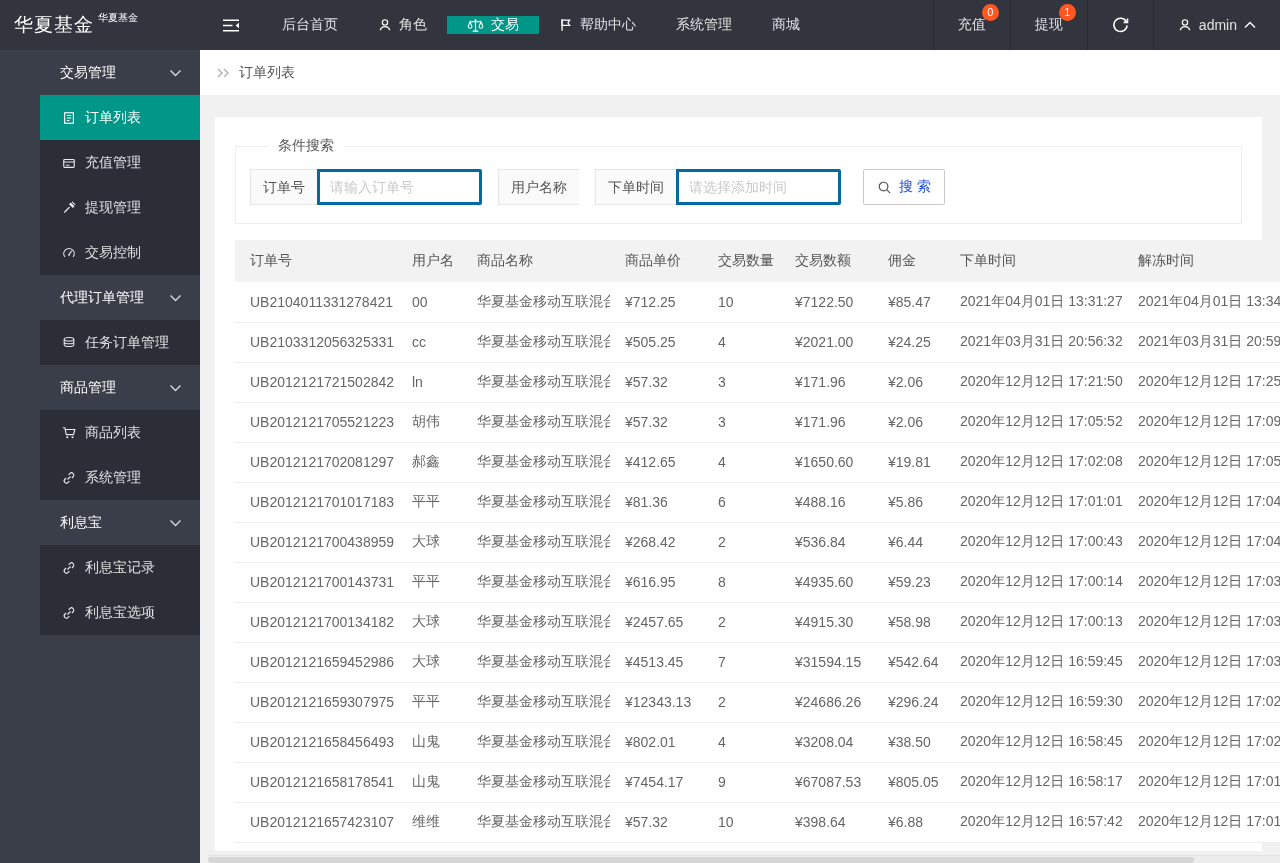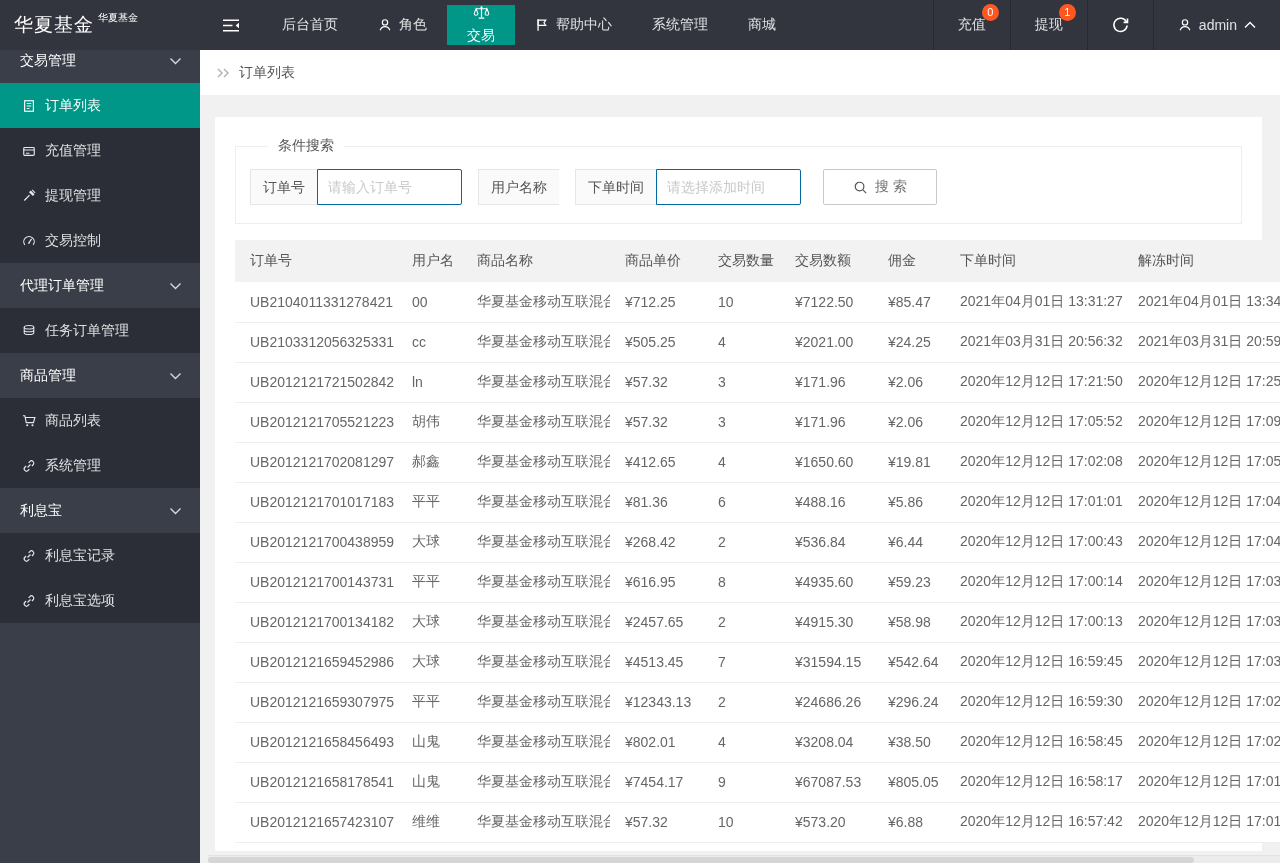--- a/index.html
+++ b/index.html
@@ -8,32 +8,32 @@
 
   
   .navbar { position:fixed; top:0; left:0; width:1280px; height:50px;
     background:#32353e; display:flex; align-items:stretch; z-index:50; }
   .brand { width:200px; display:flex; align-items:center; padding-left:14px;
     color:#fff; font-size:19px; letter-spacing:1px; flex:none; }
   .brand sup { font-size:10px; margin-left:4px; transform:translateY(-7px); letter-spacing:0; }
   .nav-left { display:flex; align-items:center; }
   .nav-item { display:flex; align-items:center; gap:7px; padding:0 20px;
     color:rgba(255,255,255,.85); font-size:14px; cursor:pointer; position:relative; }
-  .nav-item.active { background:#009688; color:#fff;flex-direction:column; }
+  .nav-item.active { background:#009688; color:#fff; }
   .hamburger { padding:0 22px; }
   .nav-right { margin-left:auto; display:flex; align-items:stretch; }
   .nav-right .nav-item { border-left:1px solid rgba(0,0,0,.22); padding:0 24px; }
   .badge { position:absolute; top:4px; right:11px; min-width:17px; height:17px;
     line-height:17px; padding:0 4px; border-radius:9px; background:#FF5722;
     color:#fff; font-size:11px; text-align:center; }
   .icon { display:inline-flex; flex:none; }
 
   
-  .sidebar { position:fixed; top:38px; left:0; bottom:0; width:200px;
-    background:#3a3e48; z-index:40; }
+  .sidebar { position:fixed; top:50px; left:0; bottom:0; width:200px;
+    background:#3a3e48; z-index:40;padding-left:40px; }
   .menu-group-title { height:45px; display:flex; align-items:center;
     justify-content:space-between; padding:0 18px 0 20px; color:#fff;
     font-size:14px; background:#3a3e48; cursor:pointer; }
   .menu-children { background:#2b2e37; }
   .menu-item { height:45px; display:flex; align-items:center; gap:9px;
     padding-left:22px; color:rgba(255,255,255,.85); font-size:14px; cursor:pointer; }
   .menu-item.active { background:#009688; color:#fff; }
 
   
   .main { position:absolute; top:50px; left:200px; width:1080px; bottom:0; }
@@ -41,26 +41,26 @@
     gap:8px; padding-left:16px; font-size:14px; color:#555; }
   .page { position:relative; height:768px; padding:22px 18px 0 15px; }
   .card { background:#fff; padding:20px 20px 0 20px; min-height:734px; }
 
   fieldset.search-panel { border:1px solid #eee; margin:0; padding:10px 14px 18px; }
   fieldset.search-panel legend { font-size:14px; color:#555; padding:0 10px; margin-left:18px; }
   .form-row { display:flex; align-items:center; gap:16px; margin-top:4px; }
   .input-group { display:flex; }
   .addon { background:#fafafa; border:1px solid #e6e6e6; border-right:none;
     height:36px; line-height:34px; padding:0 12px; font-size:14px; color:#555; white-space:nowrap; }
-  .input-group input { border:1px solid #0369a1; height:36px; width:145px;
+  .input-group input { border:3px solid #0369a1; height:36px; width:165px;
     padding:4px 10px; font-size:14px; color:#666; outline:none; border-radius:0 2px 2px 0; }
   .input-group input::placeholder { color:#c9c9c9; }
-  .search-btn { display:flex; align-items:center; gap:7px; height:36px; padding:0 29px;
+  .search-btn { display:flex; align-items:center; gap:7px; height:36px; padding:0 13px;
     margin-left:6px; background:#fff; border:1px solid #c9c9c9; border-radius:2px;
-    font-size:14px; color:#737373; cursor:pointer; }
+    font-size:14px; color:#1d4ed8; cursor:pointer; }
 
   .table-wrap { margin-top:16px; width:calc(100% + 38px); }
   table.data-table { border-collapse:collapse; table-layout:fixed; width:1066px; }
   .data-table col:nth-child(1){width:162px} .data-table col:nth-child(2){width:65px}
   .data-table col:nth-child(3){width:148px} .data-table col:nth-child(4){width:93px}
   .data-table col:nth-child(5){width:77px}  .data-table col:nth-child(6){width:93px}
   .data-table col:nth-child(7){width:72px}  .data-table col:nth-child(8){width:178px}
   .data-table col:nth-child(9){width:178px}
   .data-table th { background:#f2f2f2; font-weight:normal; text-align:left;
     font-size:14px; color:#555; height:42px; padding:0 15px; white-space:nowrap; overflow:hidden; }
@@ -499,21 +499,21 @@
                 <td>¥805.05</td>
                 <td>2020年12月12日 16:58:17</td>
                 <td>2020年12月12日 17:01:35</td>
               </tr>
               <tr>
                 <td>UB2012121657423107</td>
                 <td>维维</td>
                 <td>华夏基金移动互联混合</td>
                 <td>¥57.32</td>
                 <td>10</td>
-                <td>¥573.20</td>
+                <td>¥398.64</td>
                 <td>¥6.88</td>
                 <td>2020年12月12日 16:57:42</td>
                 <td>2020年12月12日 17:01:01</td>
               </tr>
             </tbody>
         </table>
       </div>
     </div>
 
     <div class="hscrollbar">

